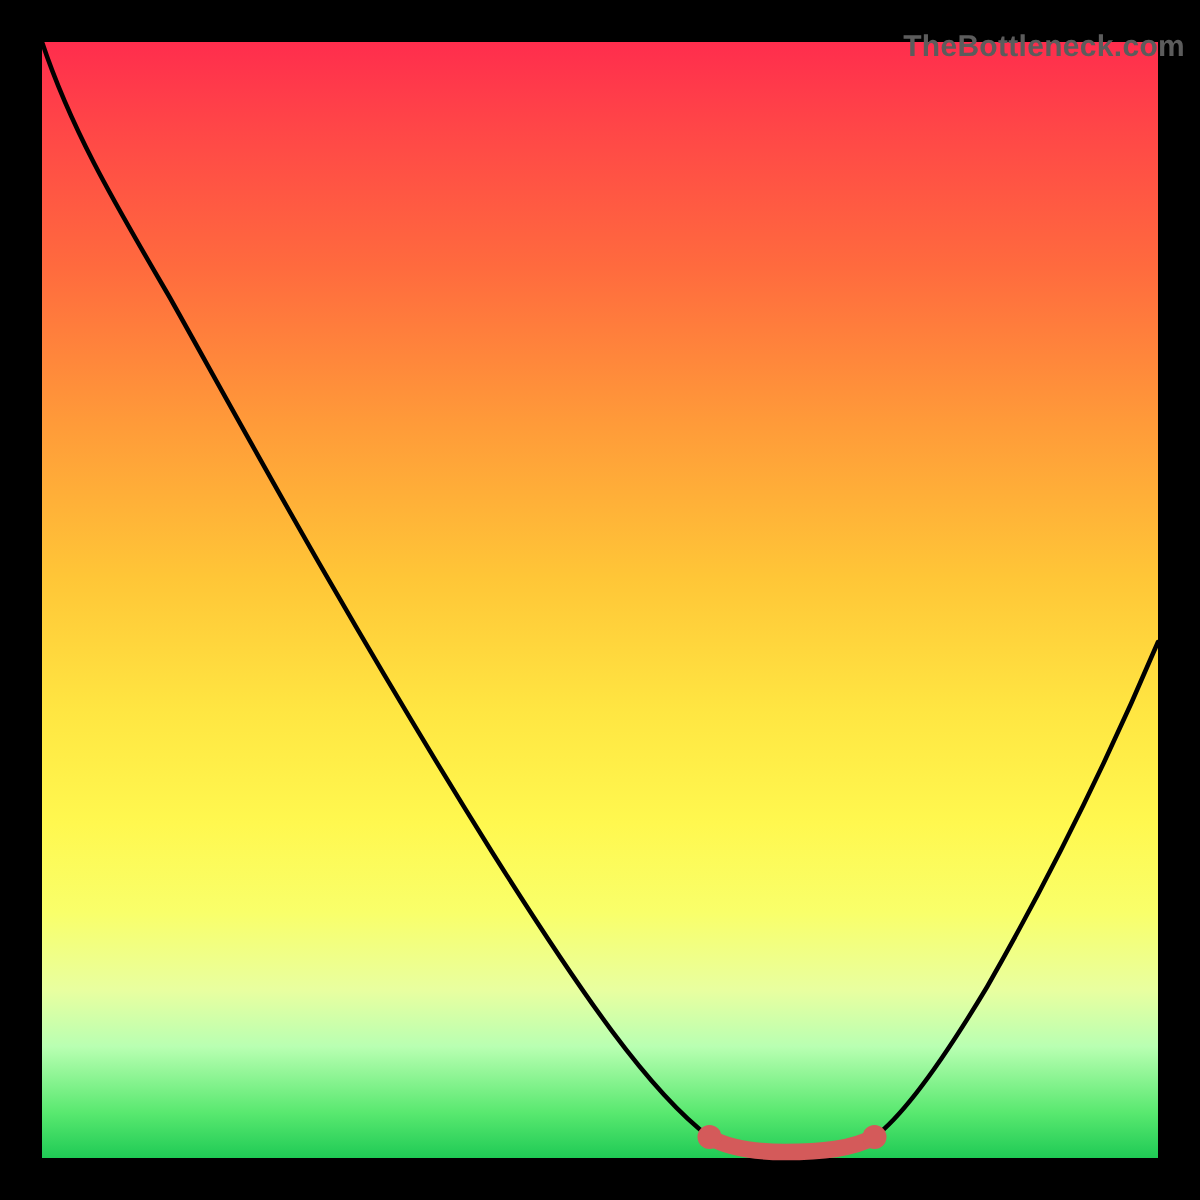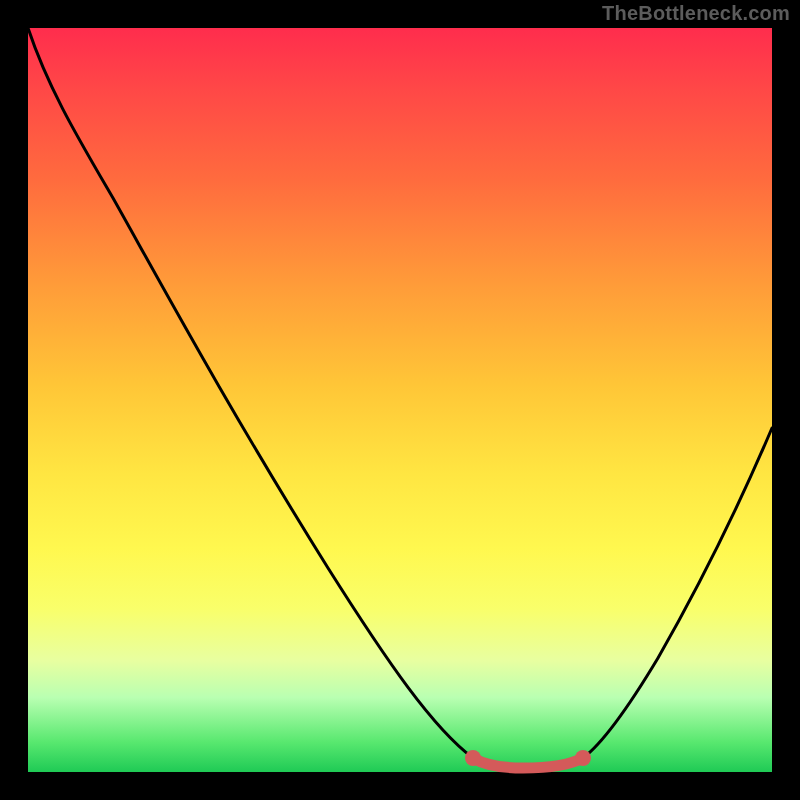--- a/index.html
+++ b/index.html
@@ -32,21 +32,21 @@
       #fff84f 70%,
       #f9ff6a 78%,
       #e8ffa0 85%,
       #b9ffb2 90%,
       #58e86f 96%,
       #1fca55 100%
     );
   }
   .watermark {
     position: absolute;
-    top: 2px;
+    top: 20px;
     right: 10px;
     color: #5c5c5c;
     font-size: 20px;
     font-weight: 600;
     letter-spacing: 0.2px;
     user-select: none;
   }
   svg.curve {
     position: absolute;
     left: 0;

